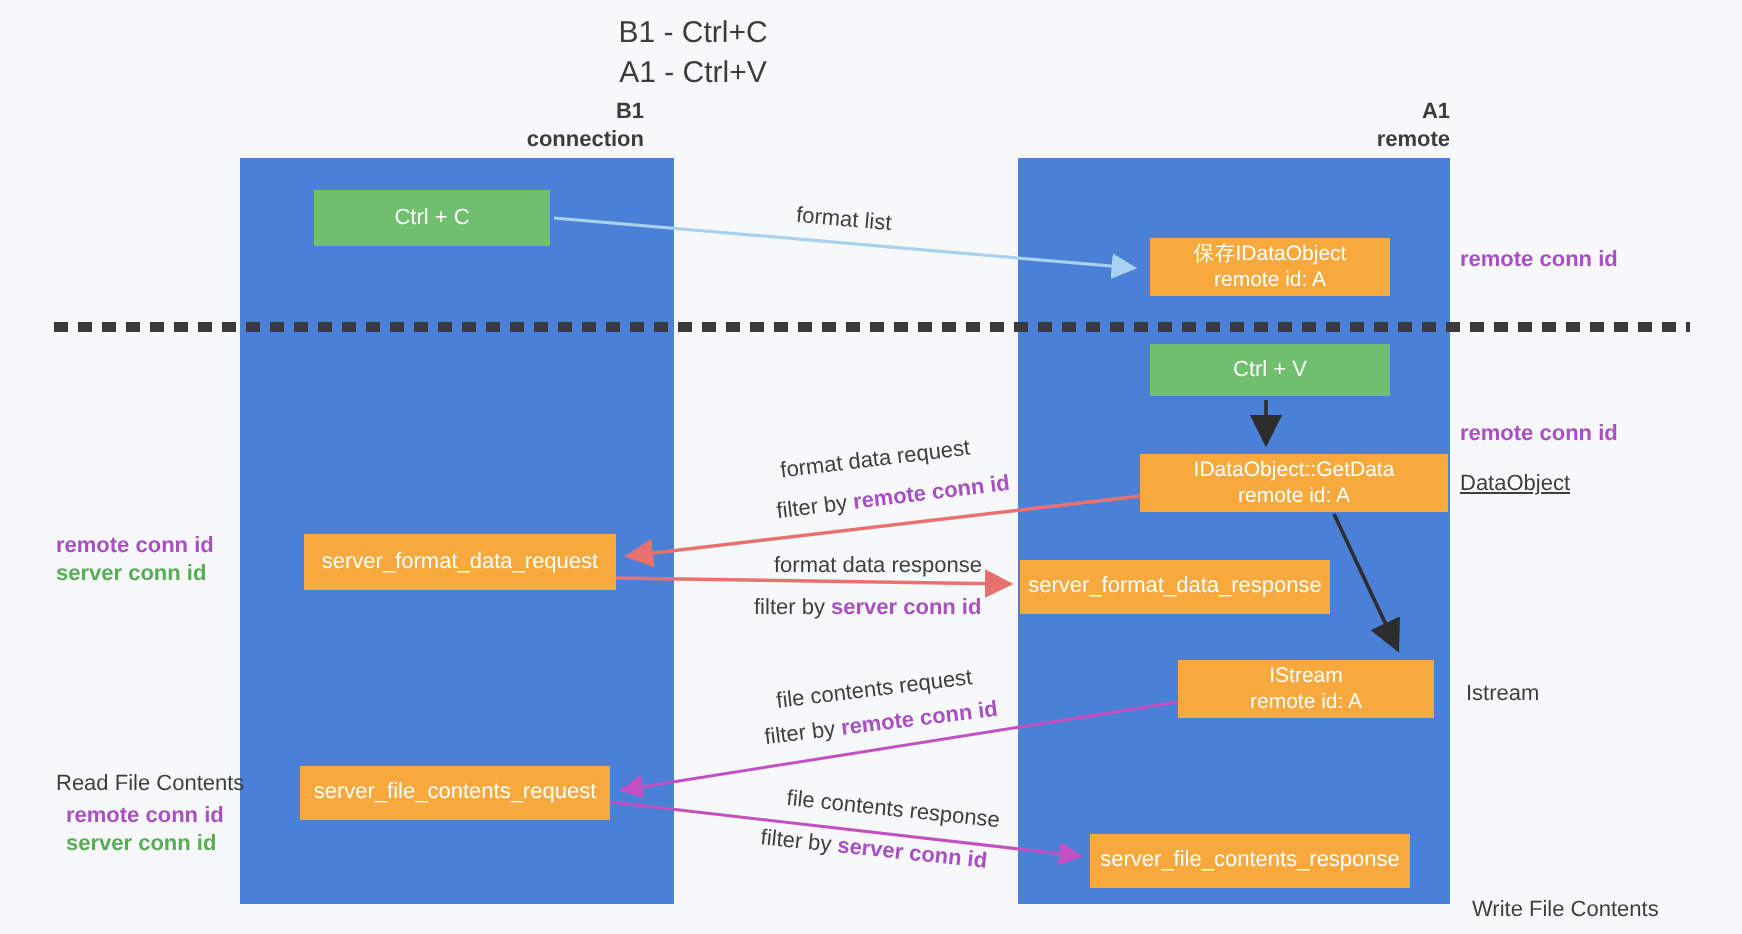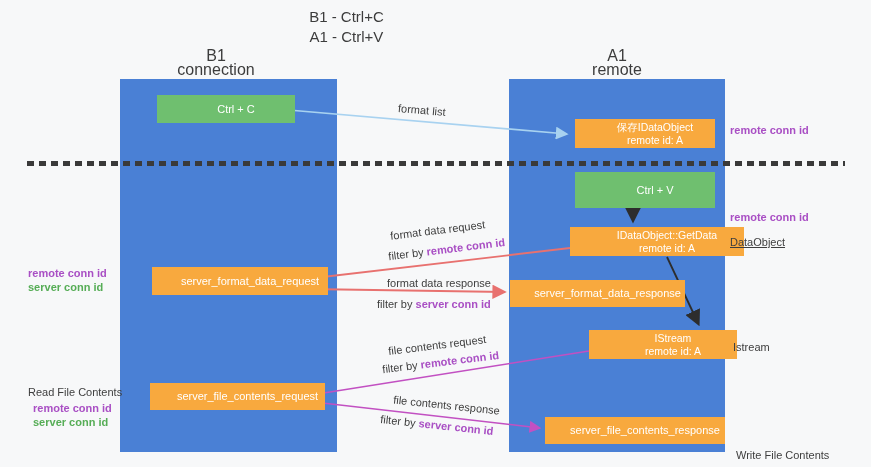--- a/index.html
+++ b/index.html
@@ -6,38 +6,38 @@
   #canvas{
     position:relative;width:871px;height:467px;overflow:hidden;
     background:var(--background);
     font-family:"Liberation Sans",sans-serif;
     color:var(--dark-text);
   }
   .abs{position:absolute;}
   
   .title{left:0;top:7px;width:693px;text-align:center;font-size:15px;line-height:20px;color:#3c3c3c;}
   
-  .lane-hd{top:49px;text-align:center;font-size:16px;line-height:14px;color:#3c3c3c;}
+  .lane-hd{top:49px;text-align:right;font-size:11px;line-height:14px;color:#3c3c3c;font-weight:bold;}
   .lane-hd-left{left:110px;width:212px;}
   .lane-hd-right{left:509px;width:216px;}
   
   .lane{top:79px;height:373px;background:var(--lane-blue);}
   .lane-left{left:120px;width:217px;}
   .lane-right{left:509px;width:216px;}
   
   .separator{left:27px;top:161px;width:818px;height:5px;
     background:repeating-linear-gradient(90deg,var(--dash-color) 0 7px,transparent 7px 12px);}
   
   .node{display:flex;flex-direction:column;align-items:center;justify-content:center;
-    color:#fff;font-size:11px;line-height:13px;text-align:left;white-space:nowrap;padding-left:20px;}
+    color:#fff;font-size:11px;line-height:13px;text-align:left;white-space:nowrap;}
   .node.orange{background:var(--node-orange);}
   .node.green{background:var(--node-green);}
   .n-ctrl-c{left:157px;top:95px;width:118px;height:28px;}
   .n-save{left:575px;top:119px;width:120px;height:29px;font-size:10.5px;}
-  .n-ctrl-v{left:575px;top:172px;width:120px;height:36px;}
+  .n-ctrl-v{left:575px;top:172px;width:120px;height:26px;}
   .n-getdata{left:570px;top:227px;width:154px;height:29px;font-size:10.5px;}
   .n-fmt-req{left:152px;top:267px;width:156px;height:28px;}
   .n-fmt-resp{left:510px;top:280px;width:155px;height:27px;}
   .n-istream{left:589px;top:330px;width:128px;height:29px;font-size:10.5px;}
   .n-file-req{left:150px;top:383px;width:155px;height:27px;}
   .n-file-resp{left:545px;top:417px;width:160px;height:27px;}
   
   .lbl{font-size:11px;line-height:13px;white-space:nowrap;color:var(--dark-text);}
   .purple{color:var(--purple-text);font-weight:bold;}
   .green-t{color:var(--green-text);font-weight:bold;}

